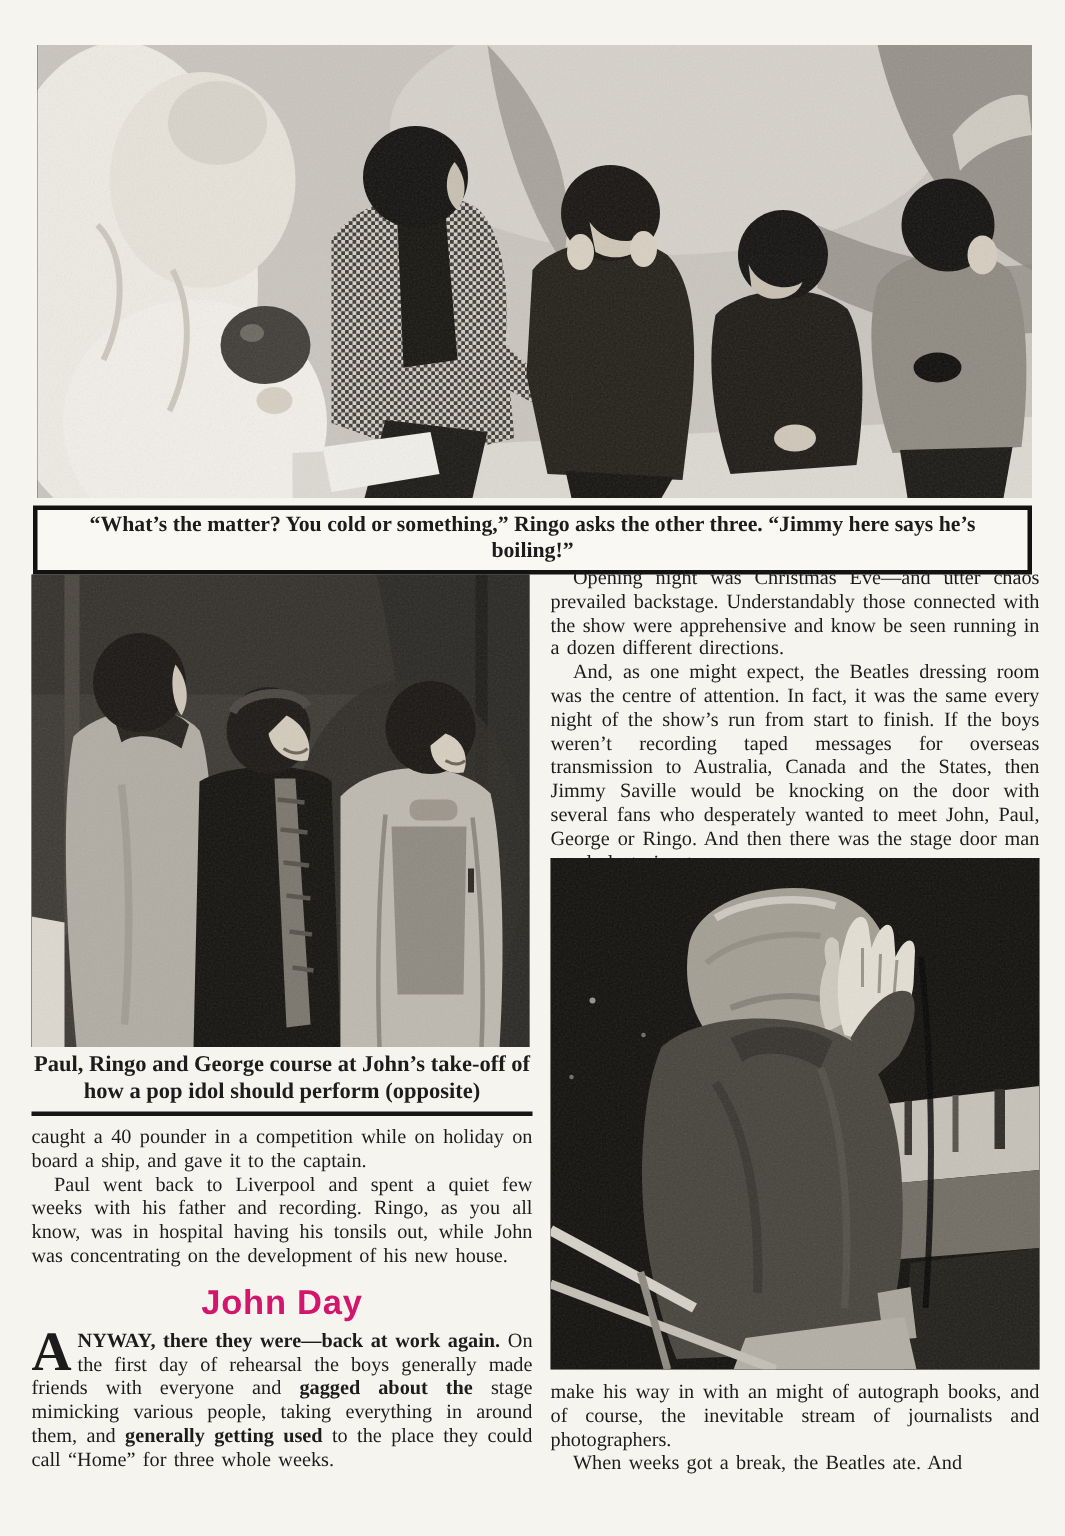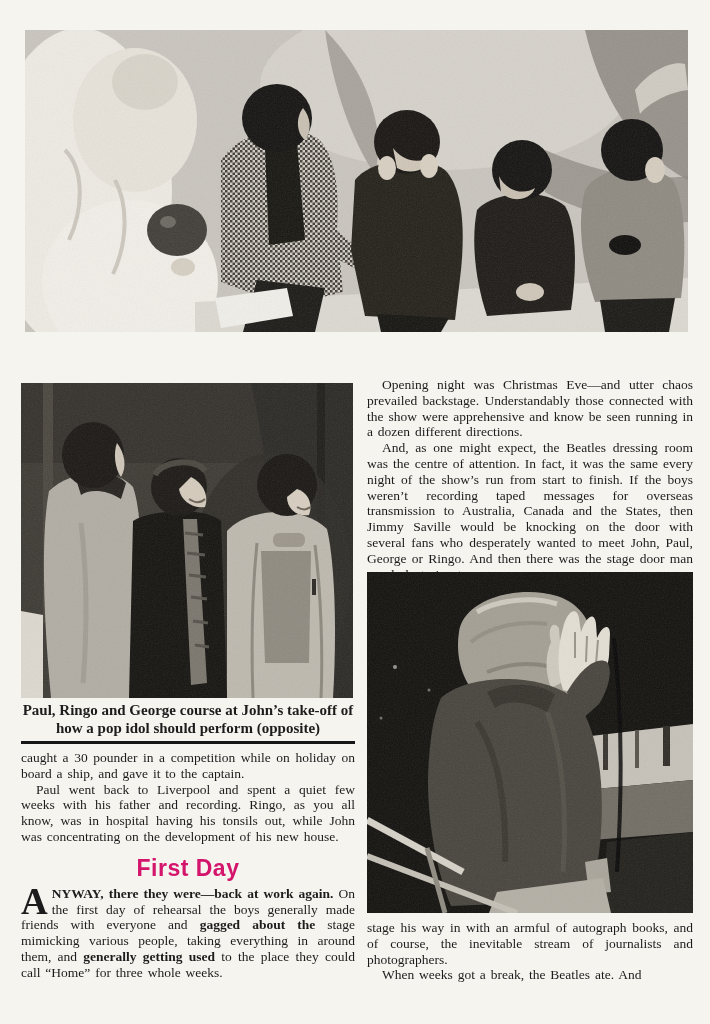--- a/index.html
+++ b/index.html
@@ -103,20 +103,23 @@
       <path d="M610,60 C625,40 648,30 660,34 L663,60 C645,62 625,72 615,84Z" fill="#cfcbc2"></path>
       <path d="M560,160 C575,135 625,130 648,150 C660,170 662,220 656,268 L570,272 C556,230 552,190 560,160Z" fill="#8e8a81"></path>
       <ellipse cx="607" cy="120" rx="31" ry="31" fill="#131110"></ellipse>
       <ellipse cx="630" cy="140" rx="10" ry="13" fill="#d5cdbf"></ellipse>
       <ellipse cx="600" cy="215" rx="16" ry="10" fill="#0f0d0b"></ellipse>
       <path d="M575,270 L650,268 L644,302 L580,302Z" fill="#1a1814"></path>
       <rect width="663" height="302" filter="url(#n1)" opacity="0.14"></rect>
     </svg>
   </div>
 
+  <div class="caption-box">
+    <p>“What’s the matter? You cold or something,” Ringo asks the other three. “Jimmy here says he’s boiling!”</p>
+  </div>
 
   <div class="photo left-photo">
     <svg viewBox="0 0 332 315" width="332" height="315">
       <defs>
         <filter id="n2" x="0" y="0" width="100%" height="100%">
           <feTurbulence type="fractalNoise" baseFrequency="0.8" numOctaves="2"></feTurbulence>
           <feColorMatrix type="saturate" values="0"></feColorMatrix>
         </filter>
       </defs>
       <rect width="332" height="315" fill="#3d3a34"></rect>
@@ -149,23 +152,23 @@
       <path d="M276,106 C288,110 292,122 288,132 C276,134 266,126 266,114Z" fill="#d7cec0"></path>
       <path d="M276,124 C281,127 286,127 289,124" stroke="#6b6257" stroke-width="2" fill="none"></path>
       <rect x="291" y="196" width="4" height="16" fill="#2a2723"></rect>
       <rect width="332" height="315" filter="url(#n2)" opacity="0.13"></rect>
     </svg>
   </div>
 
   <div class="left-flow">
     <p class="photo-caption">Paul, Ringo and George course at John’s take-off of how a pop idol should perform (opposite)</p>
     <div class="rule"></div>
-    <p class="bodytext">caught a 30 pounder in a competition while on holiday on board a ship, and gave it to the captain.</p>
+    <p class="bodytext">caught a 40 pounder in a competition while on holiday on board a ship, and gave it to the captain.</p>
     <p class="bodytext indent">Paul went back to Liverpool and spent a quiet few weeks with his father and recording. Ringo, as you all know, was in hospital having his tonsils out, while John was concentrating on the development of his new house.</p>
-    <h2 class="heading" style="color: rgb(212, 21, 108);">First Day</h2>
+    <h2 class="heading" style="color: rgb(212, 21, 108);">John Day</h2>
     <p class="bodytext"><span class="dropcap">A</span><span><b>NYWAY, there they were—back at work again.</b><span> On the first day of rehearsal the boys generally made friends with everyone and </span><b>gagged about the</b><span> stage mimicking various people, taking everything in around them, and </span><b>generally getting used</b><span> to the place they could call “Home” for three whole weeks.</span></span></p>
   </div>
 
   <div class="right-flow-top">
     <p class="bodytext indent">Opening night was Christmas Eve—and utter chaos prevailed backstage. Understandably those connected with the show were apprehensive and know be seen running in a dozen different directions.</p>
     <p class="bodytext indent">And, as one might expect, the Beatles dressing room was the centre of attention. In fact, it was the same every night of the show’s run from start to finish. If the boys weren’t recording taped messages for overseas transmission to Australia, Canada and the States, then Jimmy Saville would be knocking on the door with several fans who desperately wanted to meet John, Paul, George or Ringo. And then there was the stage door man regularly trying to</p>
   </div>
 
   <div class="photo right-photo">
     <svg viewBox="0 0 326 341" width="326" height="341">
@@ -209,18 +212,18 @@
       <path d="M130,320 L236,306 L244,341 L122,341Z" fill="#b3afa5"></path>
 
       <path d="M0,248 L96,300" stroke="#d6d2c8" stroke-width="7"></path>
       <path d="M0,284 L150,341" stroke="#c4c0b6" stroke-width="6"></path>
       <path d="M60,276 L78,341" stroke="#8e8a80" stroke-width="5"></path>
       <rect width="326" height="341" filter="url(#n3)" opacity="0.13"></rect>
     </svg>
   </div>
 
   <div class="right-flow-bottom">
-    <p class="bodytext">stage his way in with an armful of autograph books, and of course, the inevitable stream of journalists and photographers.</p>
+    <p class="bodytext">make his way in with an might of autograph books, and of course, the inevitable stream of journalists and photographers.</p>
     <p class="bodytext indent">When weeks got a break, the Beatles ate. And</p>
   </div>
 
 
 </div>
 
 </body></html>

